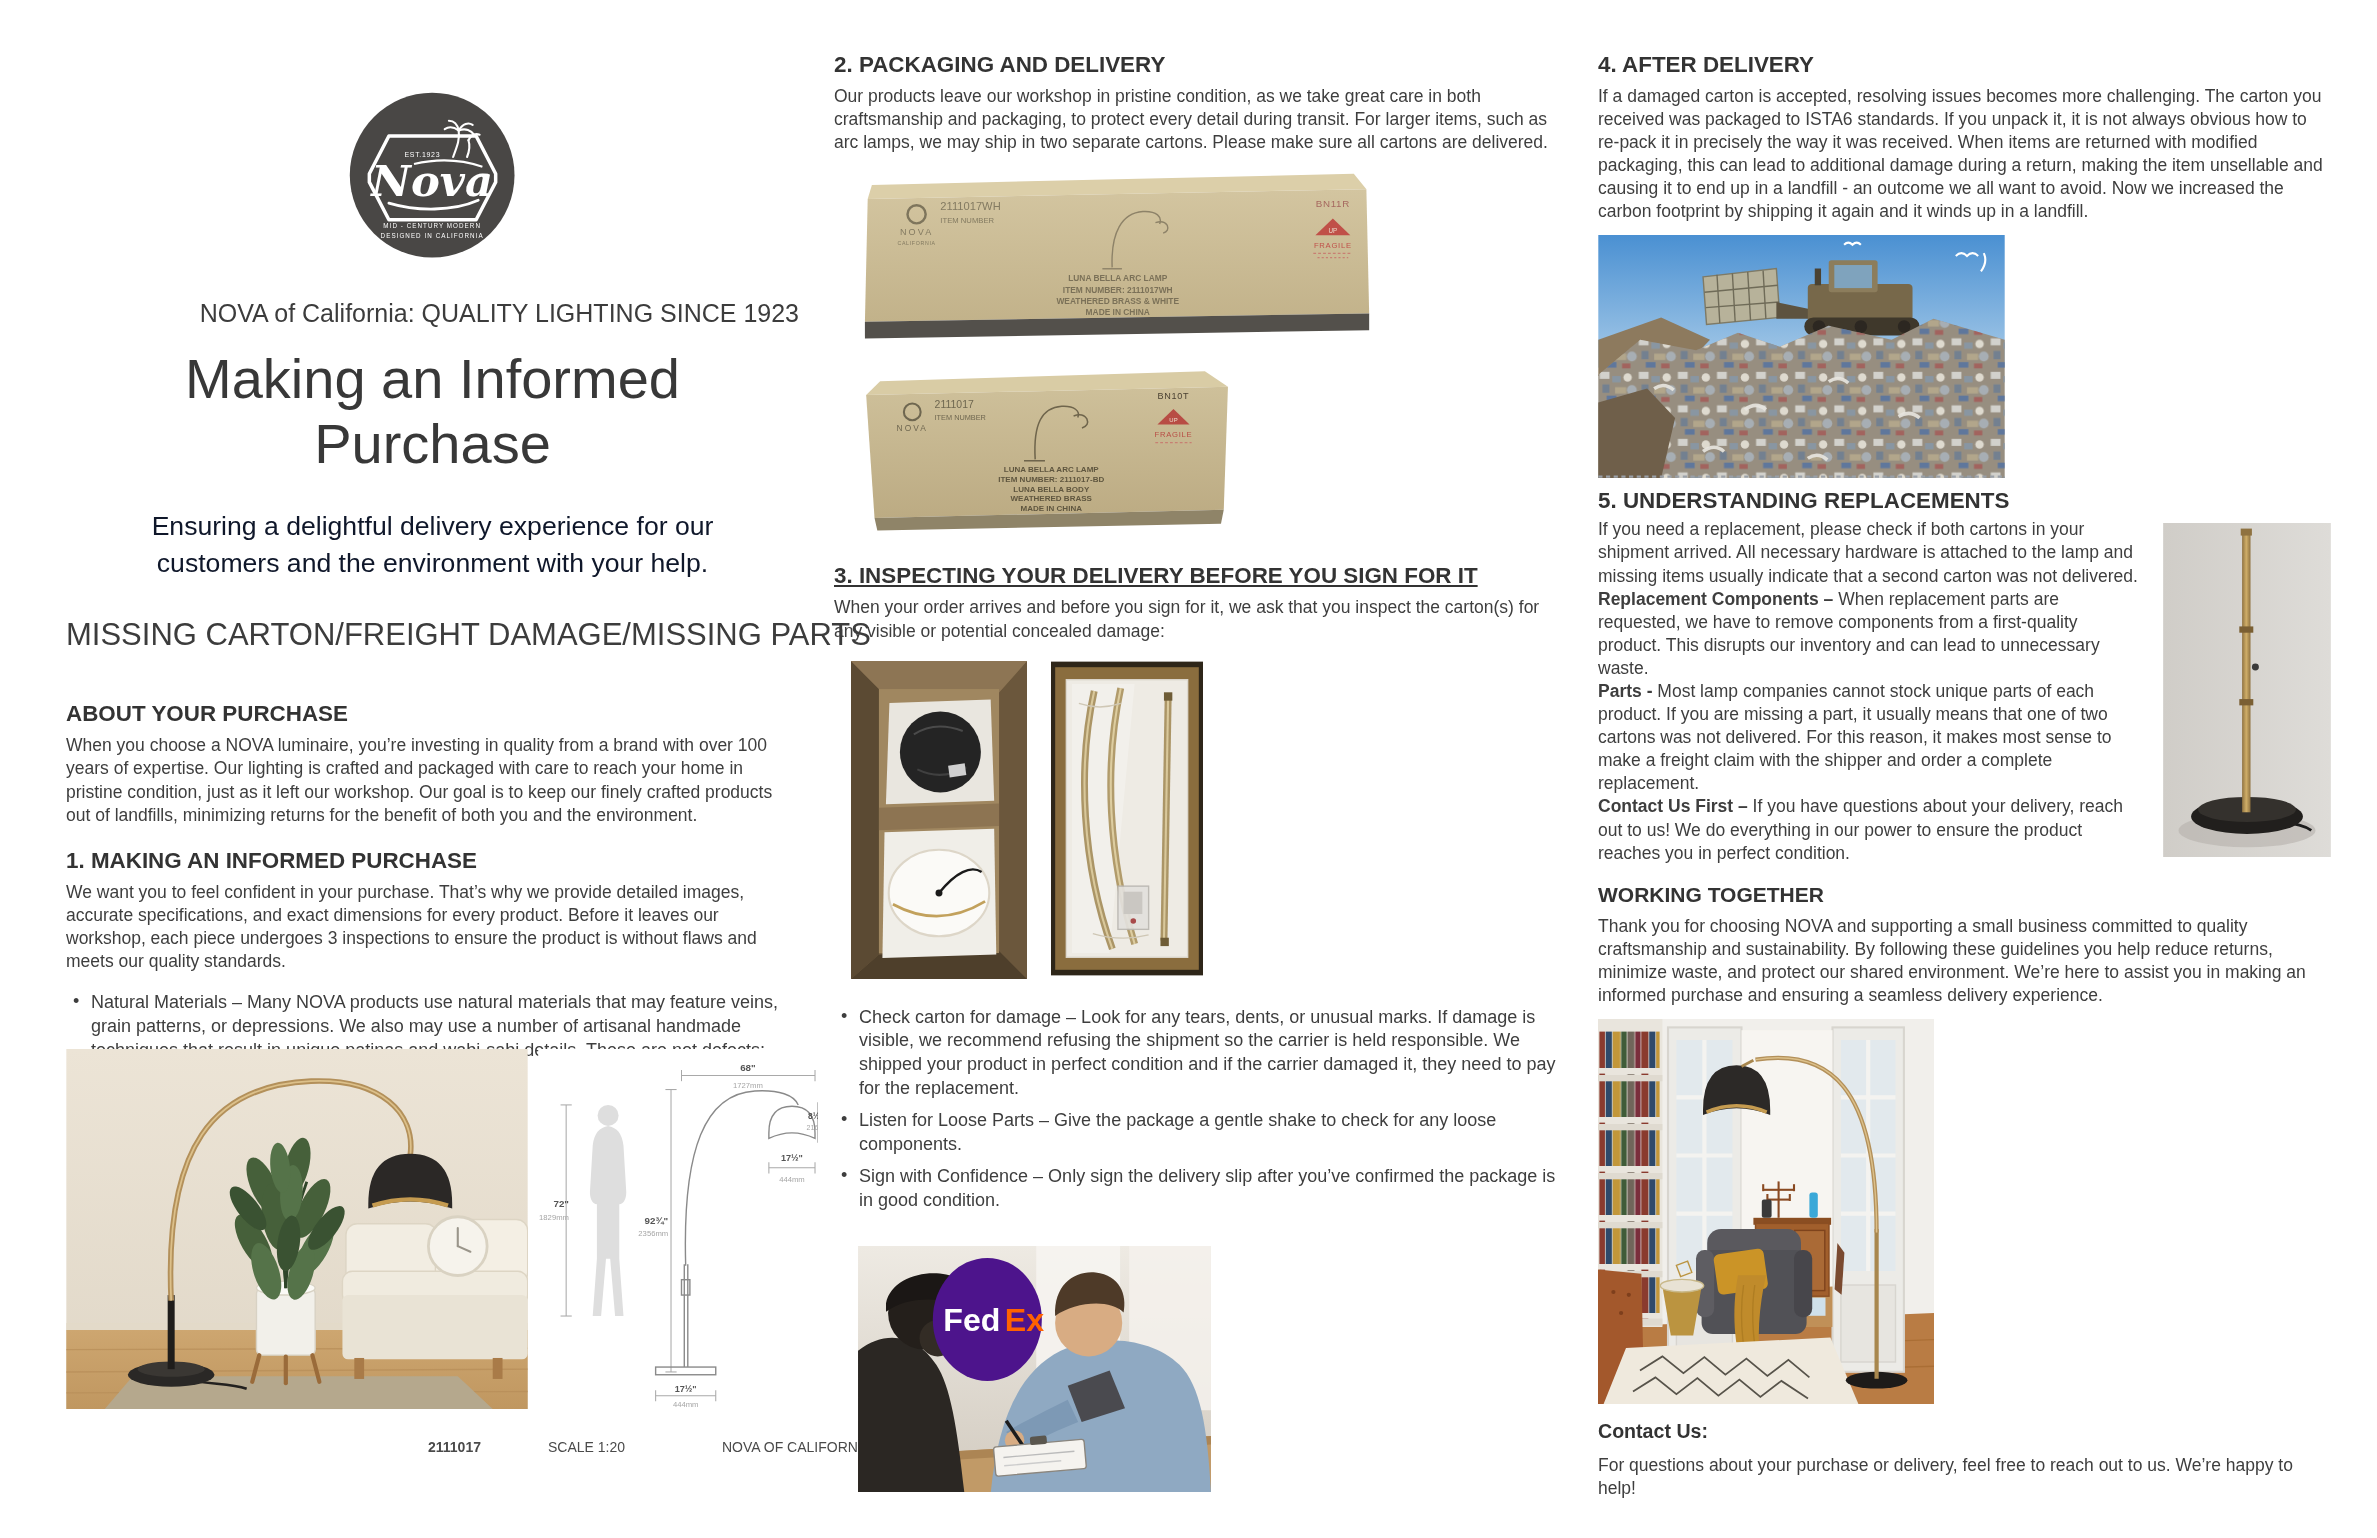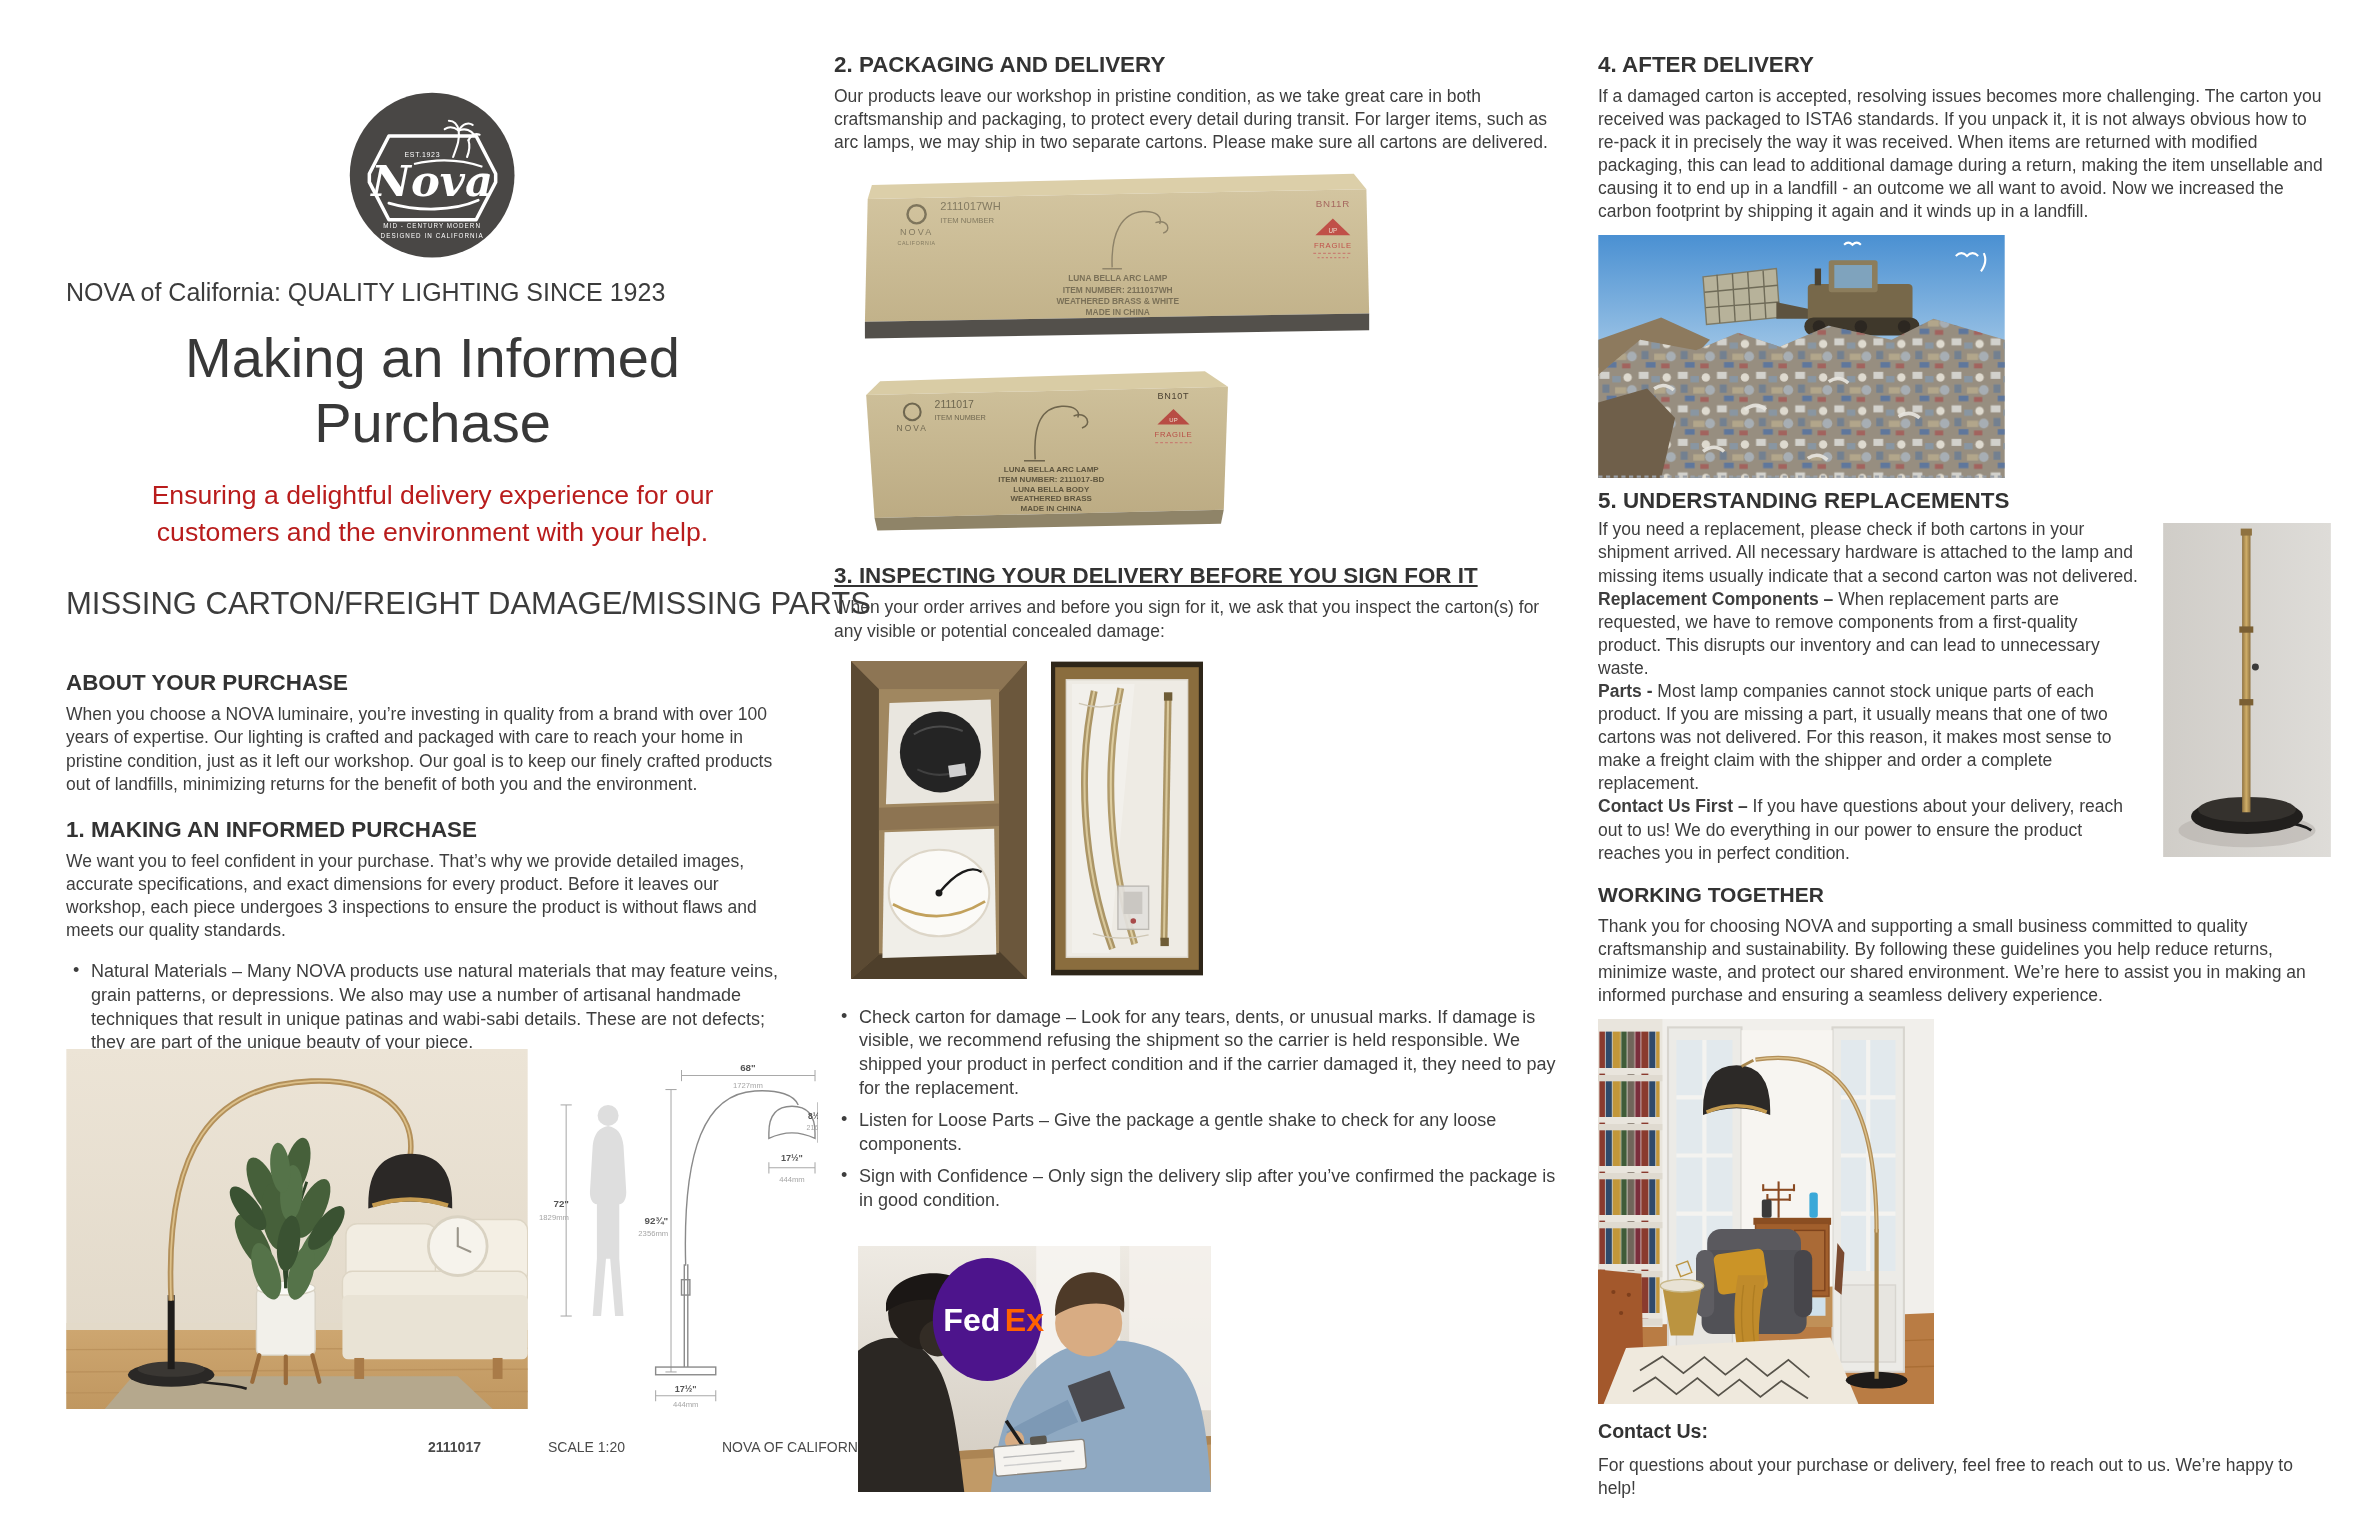--- a/index.html
+++ b/index.html
@@ -11,23 +11,23 @@
   .col { position:absolute; top:52px; width:733px; }
   .col-left  { left:66px; }
   .col-mid   { left:834px; }
   .col-right { left:1598px; }
 
   .sec-h { font-size:22.4px; font-weight:bold; color:#333; margin:0 0 7px 0; }
   .body-p { font-size:17.5px; line-height:1.32; margin:0; color:#3e3e3e; }
   .b { font-weight:bold; }
 
   .logo-wrap { width:171px; margin:38px auto 0; }
-  .brand-header { margin-top:15px; text-align:left; font-size:25px; color:#3c3c3c; }
+  .brand-header { margin-top:36px; text-align:right; font-size:25px; color:#3c3c3c; }
   .brand-title { margin:18px 0 0 0; text-align:center; font-size:56px; font-weight:normal; color:#383838; }
-  .brand-subtitle { margin:22px auto 0; text-align:center; font-size:26.6px; line-height:1.38; color:#b91c1c; width:685px; }
+  .brand-subtitle { margin:32px auto 0; text-align:center; font-size:26.6px; line-height:1.38; color:#0f172a; width:685px; }
   .brand-banner { margin-top:36px; text-align:center; font-size:31px; color:#3c3c3c; white-space:nowrap; }
 
   .mt-about { margin-top:48px; }
   .mt-sec { margin-top:21px; }
 
   ul.blt { list-style:none; margin:18px 0 0 0; padding:0; }
   ul.blt li { position:relative; padding-left:25px; font-size:18px; line-height:1.32; margin-bottom:8.4px; color:#3e3e3e; }
   ul.blt li::before { content:"•"; position:absolute; left:7px; top:-0.7px; font-size:18px; color:#3e3e3e; }
 
   figure { margin:0; }

